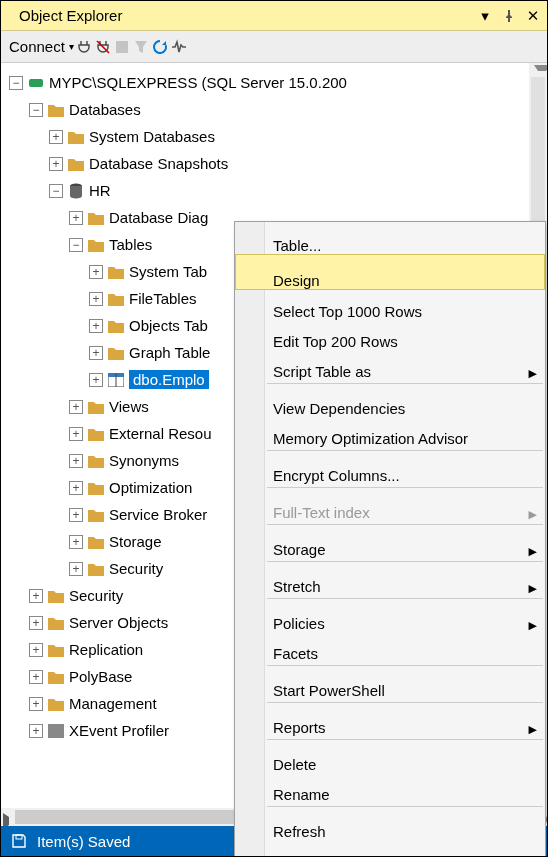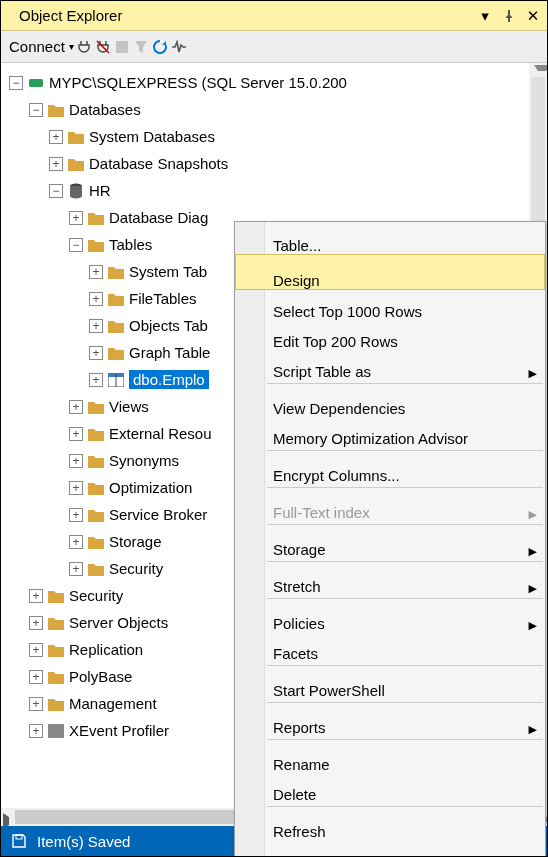--- a/index.html
+++ b/index.html
@@ -442,25 +442,25 @@
   <div class="ctxitem">
       <span>Start PowerShell</span>
     </div>
   <div class="ctxsep"></div>
   <div class="ctxitem">
       <span>Reports</span>
       <span class="ctxarrow">▶</span>
     </div>
   <div class="ctxsep"></div>
   <div class="ctxitem">
+      <span>Delete</span>
+    </div>
+  <div class="ctxitem">
       <span>Rename</span>
     </div>
-  <div class="ctxitem">
-      <span>Delete</span>
-    </div>
   <div class="ctxsep"></div>
   <div class="ctxitem">
       <span>Refresh</span>
     </div>
   <div class="ctxitem">
       <span>Properties</span>
     </div>
 </div>
 
 </body></html>

